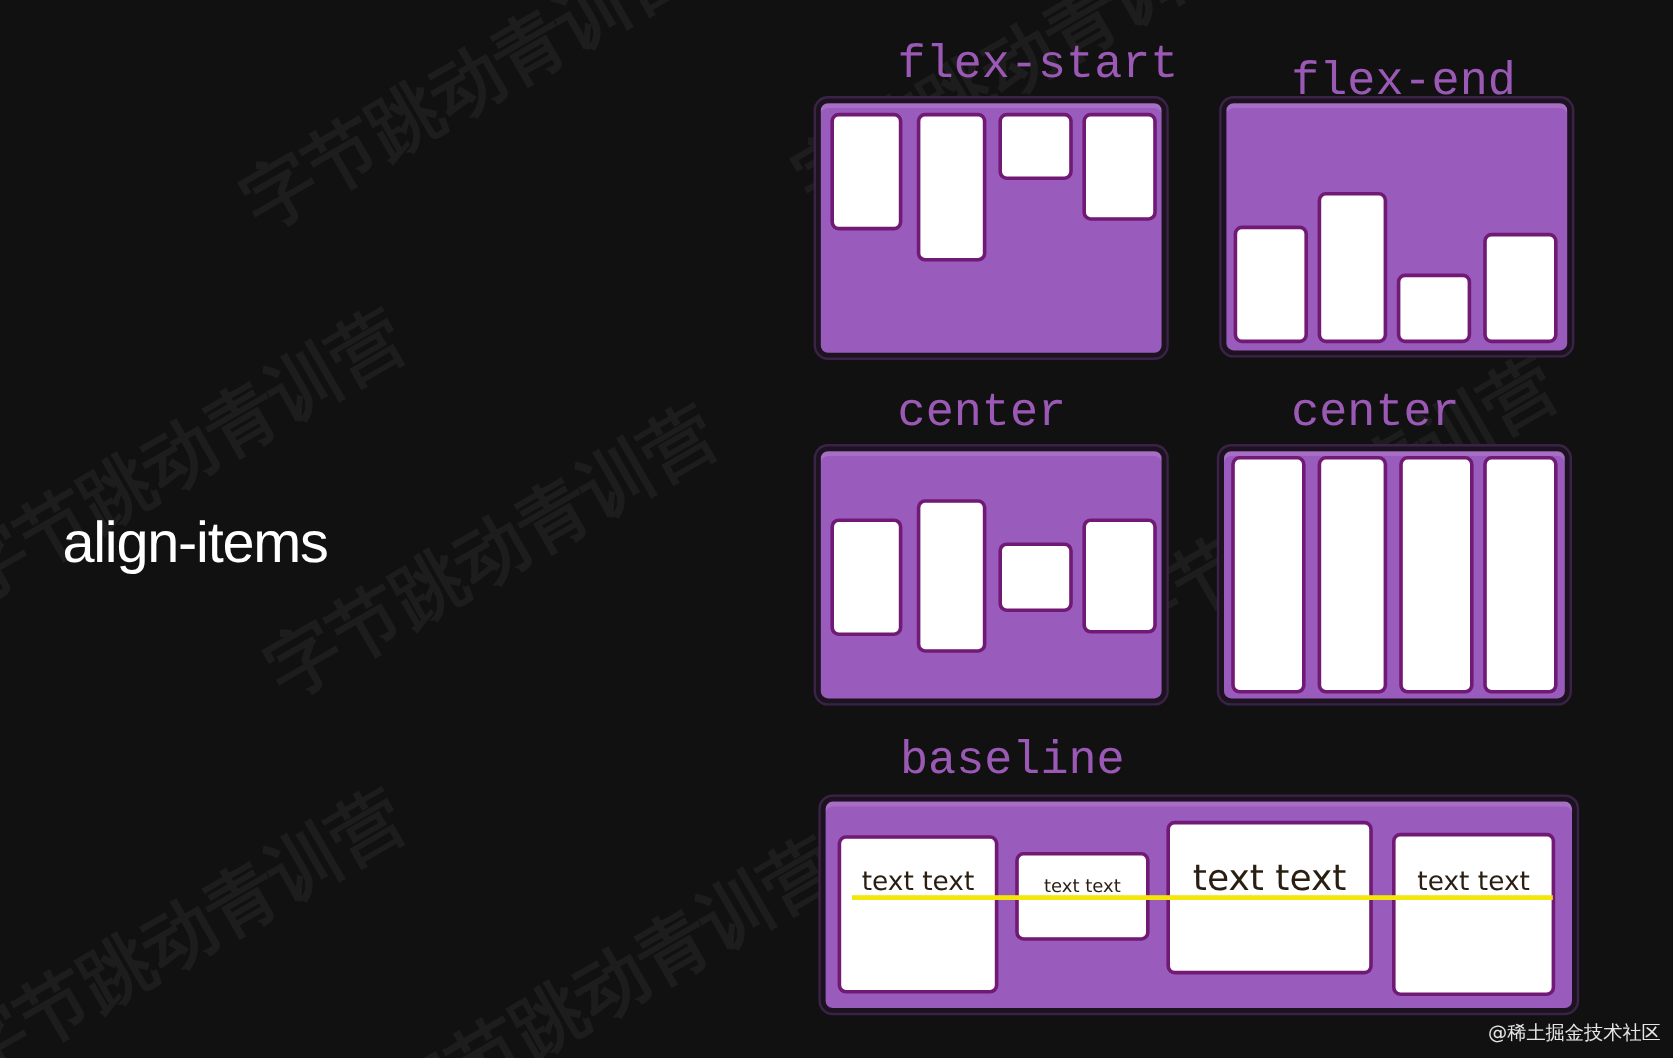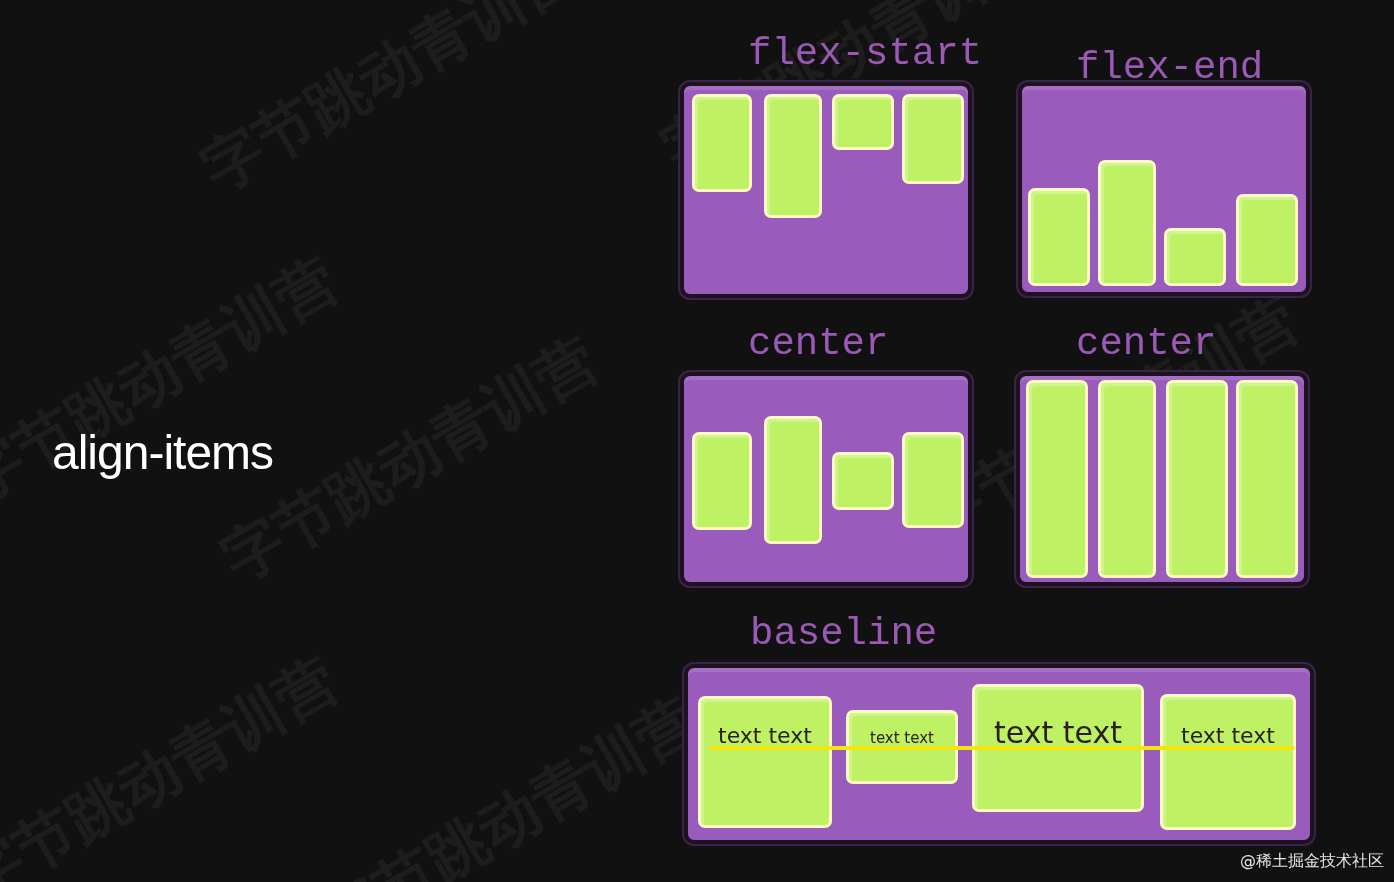--- a/index.html
+++ b/index.html
@@ -19,21 +19,21 @@
   .panel-label {
     position:absolute; color:#9b59b6; font-size:39px;
     font-family:Liberation Mono, monospace;
     margin-left:48px;
   }
   .panel {
     position:absolute; background:#9a5cbc; border:4px solid #1c1220; border-radius:10px;
     box-shadow: 0 0 0 2px #3b2347, inset 0 4px 0 rgba(255,255,255,0.12);
   }
   .box {
-    position:absolute; background:#bef264; border:3px solid #fef9c3; border-radius:7px;
+    position:absolute; background:#ffffff; border:3px solid #701a75; border-radius:7px;
     box-shadow: inset 3px 3px 0 rgba(255,255,255,0.25);
   }
   .box-text {
     position:absolute; left:0; right:0; text-align:center; color:#2a1e12;
     font-family:"DejaVu Sans", sans-serif; white-space:nowrap;
   }
   .baseline-line {
     position:absolute; height:4px; background:#f4e50a;
   }
   .credit {

